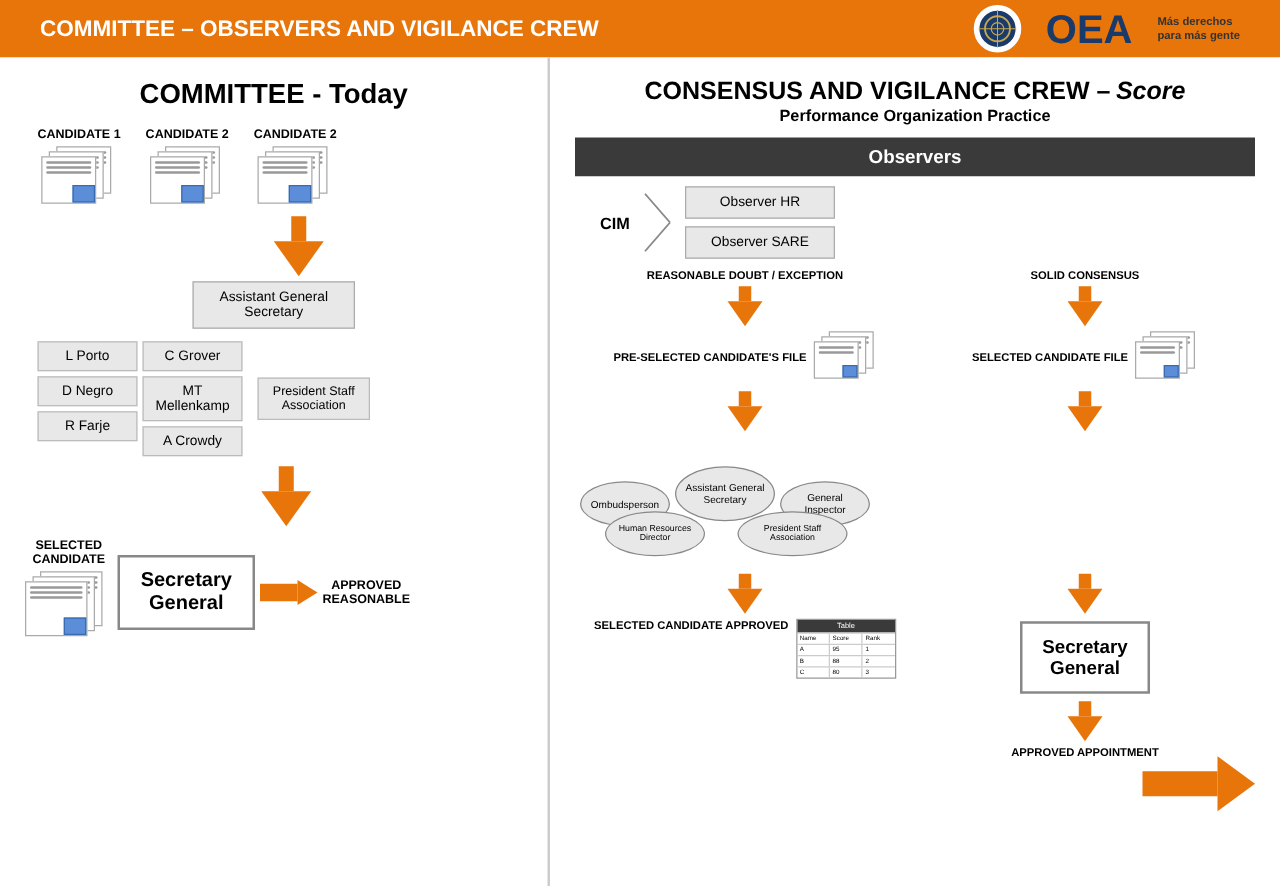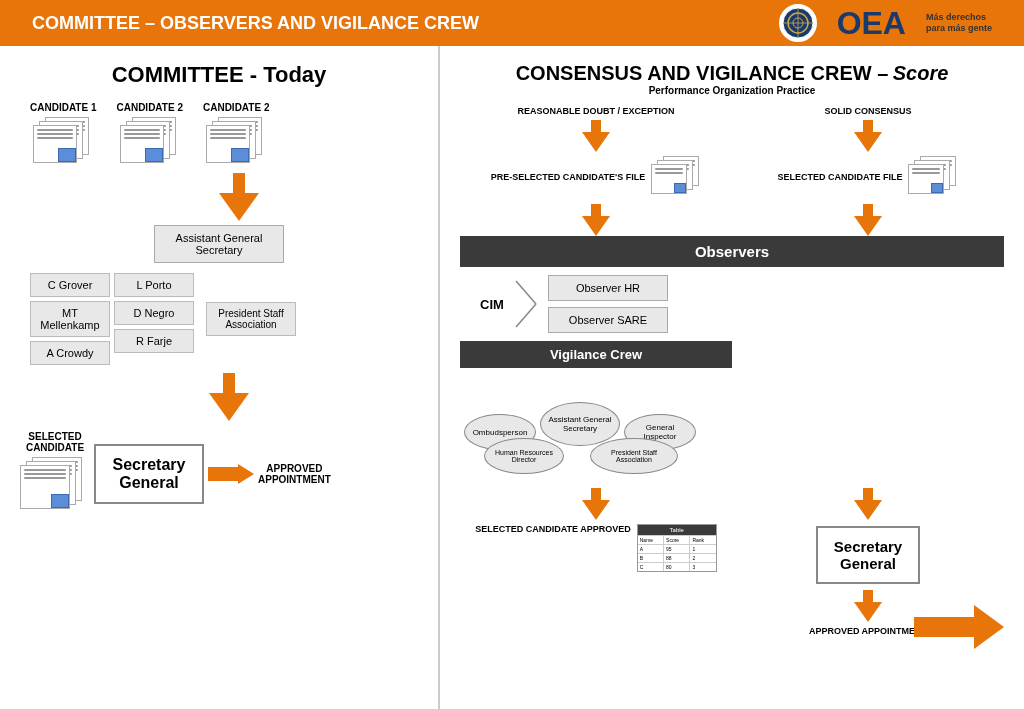--- a/index.html
+++ b/index.html
@@ -198,21 +198,21 @@
     .right-title-block {
       text-align: center;
       margin-bottom: 10px;
     }
     .right-title-main {
       font-size: 20px;
       font-weight: bold;
       color: #000;
     }
     .right-title-sub {
-      font-size: 10px;
+      font-size: 13px;
       font-weight: bold;
       color: #000;
     }
 
     
     .observers-box {
       background: #3a3a3a;
       color: #fff;
       text-align: center;
       padding: 7px 14px;
@@ -410,29 +410,29 @@
 
     <div style="display:flex;justify-content:center;margin-bottom:6px;">
       <div class="asst-box">
         <span style="white-space:pre-line">Assistant General
 Secretary</span>
       </div>
     </div>
 
     <div style="display:flex;gap:4px;margin-left:10px;">
       <div style="display:flex;flex-direction:column;gap:4px;">
+        <div class="name-box"><span>L Porto</span></div>
+        <div class="name-box"><span>D Negro</span></div>
+        <div class="name-box"><span>R Farje</span></div>
+      </div>
+      <div style="display:flex;flex-direction:column;gap:4px;">
         <div class="name-box"><span>C Grover</span></div>
         <div class="name-box"><span style="white-space:pre-line">MT
 Mellenkamp</span></div>
         <div class="name-box"><span>A Crowdy</span></div>
-      </div>
-      <div style="display:flex;flex-direction:column;gap:4px;">
-        <div class="name-box"><span>L Porto</span></div>
-        <div class="name-box"><span>D Negro</span></div>
-        <div class="name-box"><span>R Farje</span></div>
       </div>
       <div style="margin-left:8px;margin-top:0;display:flex;align-items:center;">
         <div class="pres-staff-box">
           <span style="white-space:pre-line">President Staff
 Association</span>
         </div>
       </div>
     </div>
 
     <div style="display:flex;justify-content:center;margin:8px 0 4px 20px;">
@@ -467,99 +467,32 @@
       </div>
       <div class="sec-gen-box">
         <span style="white-space:pre-line">Secretary
 General</span>
       </div>
       <div style="display:flex;align-items:center;gap:0;">
         <div class="arrow-horiz-stem" style="width:30px;"></div>
         <div class="arrow-horiz-head"></div>
       </div>
       <div class="approved-label" style="white-space:pre-line">APPROVED
-APPOINTMENT</div>
+REASONABLE</div>
     </div>
   </div>
 
   <div class="right-panel">
 
     <div class="right-title-block">
       <div>
         <span class="right-title-main">CONSENSUS AND VIGILANCE CREW –</span>
         <span class="right-title-main" style="font-weight:bold;font-style:italic;">Score</span>
       </div>
       <div class="right-title-sub">Performance Organization Practice</div>
-    </div>
-
-    <div style="display:flex;gap:0;">
-
-      <div style="width:50%;display:flex;flex-direction:column;align-items:center;">
-        <div style="font-size:9px;font-weight:bold;text-align:center;margin-bottom:4px;">REASONABLE DOUBT
-/ EXCEPTION</div>
-        <div class="full-arrow-down">
-          <div class="arrow-stem-sm"></div>
-          <div class="arrow-down-sm"></div>
-        </div>
-        <div style="margin-top:4px;display:flex;align-items:center;gap:6px;">
-          <div style="font-size:9px;font-weight:bold;text-align:center;">PRE-SELECTED
-CANDIDATE'S FILE</div>
-          <div class="doc-stack" style="width:50px;height:42px;">
-            <div class="doc-page" style="width:36px;height:30px;">
-                <div class="doc-line"></div>
-                <div class="doc-line"></div>
-              </div>
-            <div class="doc-page" style="width:36px;height:30px;">
-                <div class="doc-line"></div>
-                <div class="doc-line"></div>
-              </div>
-            <div class="doc-page" style="width:36px;height:30px;">
-                <div class="doc-line"></div>
-                <div class="doc-line"></div>
-                <div class="doc-blue-box" style="width:12px;height:10px;"></div>
-              </div>
-          </div>
-        </div>
-        <div class="full-arrow-down" style="margin-top:6px;">
-          <div class="arrow-stem-sm"></div>
-          <div class="arrow-down-sm"></div>
-        </div>
-      </div>
-
-      <div style="width:50%;display:flex;flex-direction:column;align-items:center;">
-        <div style="font-size:9px;font-weight:bold;text-align:center;margin-bottom:4px;">SOLID
-CONSENSUS</div>
-        <div class="full-arrow-down">
-          <div class="arrow-stem-sm"></div>
-          <div class="arrow-down-sm"></div>
-        </div>
-        <div style="margin-top:4px;display:flex;align-items:center;gap:6px;">
-          <div style="font-size:9px;font-weight:bold;text-align:center;">SELECTED
-CANDIDATE FILE</div>
-          <div class="doc-stack" style="width:50px;height:42px;">
-            <div class="doc-page" style="width:36px;height:30px;">
-                <div class="doc-line"></div>
-                <div class="doc-line"></div>
-              </div>
-            <div class="doc-page" style="width:36px;height:30px;">
-                <div class="doc-line"></div>
-                <div class="doc-line"></div>
-              </div>
-            <div class="doc-page" style="width:36px;height:30px;">
-                <div class="doc-line"></div>
-                <div class="doc-line"></div>
-                <div class="doc-blue-box" style="width:12px;height:10px;"></div>
-              </div>
-          </div>
-        </div>
-        <div class="full-arrow-down" style="margin-top:6px;">
-          <div class="arrow-stem-sm"></div>
-          <div class="arrow-down-sm"></div>
-        </div>
-      </div>
     </div>
 
     <div style="display:flex;gap:16px;align-items:flex-start;margin-bottom:8px;">
       <div style="flex:1;">
         <div class="observers-box">Observers</div>
         <div style="display:flex;align-items:center;gap:10px;padding-left:20px;">
           <div style="font-size:13px;font-weight:bold;">CIM</div>
 
           <div style="display:flex;align-items:center;">
             <svg width="24" height="50">
@@ -568,22 +501,88 @@
             </svg>
           </div>
           <div class="observer-boxes">
             <div class="obs-box">Observer HR</div>
             <div class="obs-box">Observer SARE</div>
           </div>
         </div>
       </div>
     </div>
 
+    <div style="display:flex;gap:0;">
+
+      <div style="width:50%;display:flex;flex-direction:column;align-items:center;">
+        <div style="font-size:9px;font-weight:bold;text-align:center;margin-bottom:4px;">REASONABLE DOUBT
+/ EXCEPTION</div>
+        <div class="full-arrow-down">
+          <div class="arrow-stem-sm"></div>
+          <div class="arrow-down-sm"></div>
+        </div>
+        <div style="margin-top:4px;display:flex;align-items:center;gap:6px;">
+          <div style="font-size:9px;font-weight:bold;text-align:center;">PRE-SELECTED
+CANDIDATE'S FILE</div>
+          <div class="doc-stack" style="width:50px;height:42px;">
+            <div class="doc-page" style="width:36px;height:30px;">
+                <div class="doc-line"></div>
+                <div class="doc-line"></div>
+              </div>
+            <div class="doc-page" style="width:36px;height:30px;">
+                <div class="doc-line"></div>
+                <div class="doc-line"></div>
+              </div>
+            <div class="doc-page" style="width:36px;height:30px;">
+                <div class="doc-line"></div>
+                <div class="doc-line"></div>
+                <div class="doc-blue-box" style="width:12px;height:10px;"></div>
+              </div>
+          </div>
+        </div>
+        <div class="full-arrow-down" style="margin-top:6px;">
+          <div class="arrow-stem-sm"></div>
+          <div class="arrow-down-sm"></div>
+        </div>
+      </div>
+
+      <div style="width:50%;display:flex;flex-direction:column;align-items:center;">
+        <div style="font-size:9px;font-weight:bold;text-align:center;margin-bottom:4px;">SOLID
+CONSENSUS</div>
+        <div class="full-arrow-down">
+          <div class="arrow-stem-sm"></div>
+          <div class="arrow-down-sm"></div>
+        </div>
+        <div style="margin-top:4px;display:flex;align-items:center;gap:6px;">
+          <div style="font-size:9px;font-weight:bold;text-align:center;">SELECTED
+CANDIDATE FILE</div>
+          <div class="doc-stack" style="width:50px;height:42px;">
+            <div class="doc-page" style="width:36px;height:30px;">
+                <div class="doc-line"></div>
+                <div class="doc-line"></div>
+              </div>
+            <div class="doc-page" style="width:36px;height:30px;">
+                <div class="doc-line"></div>
+                <div class="doc-line"></div>
+              </div>
+            <div class="doc-page" style="width:36px;height:30px;">
+                <div class="doc-line"></div>
+                <div class="doc-line"></div>
+                <div class="doc-blue-box" style="width:12px;height:10px;"></div>
+              </div>
+          </div>
+        </div>
+        <div class="full-arrow-down" style="margin-top:6px;">
+          <div class="arrow-stem-sm"></div>
+          <div class="arrow-down-sm"></div>
+        </div>
+      </div>
+    </div>
+
     <div style="width:50%;">
-      <div class="vigilance-box">Vigilance Crew</div>
 
       <div style="position:relative;width:240px;height:110px;">
         <div class="oval oval-center" style="font-size:8px;white-space:pre-line;text-align:center;">
           <span>Assistant General
 Secretary</span>
         </div>
         <div class="oval oval-left">
           <span style="font-size:8px;">Ombudsperson</span>
         </div>
         <div class="oval oval-right">

